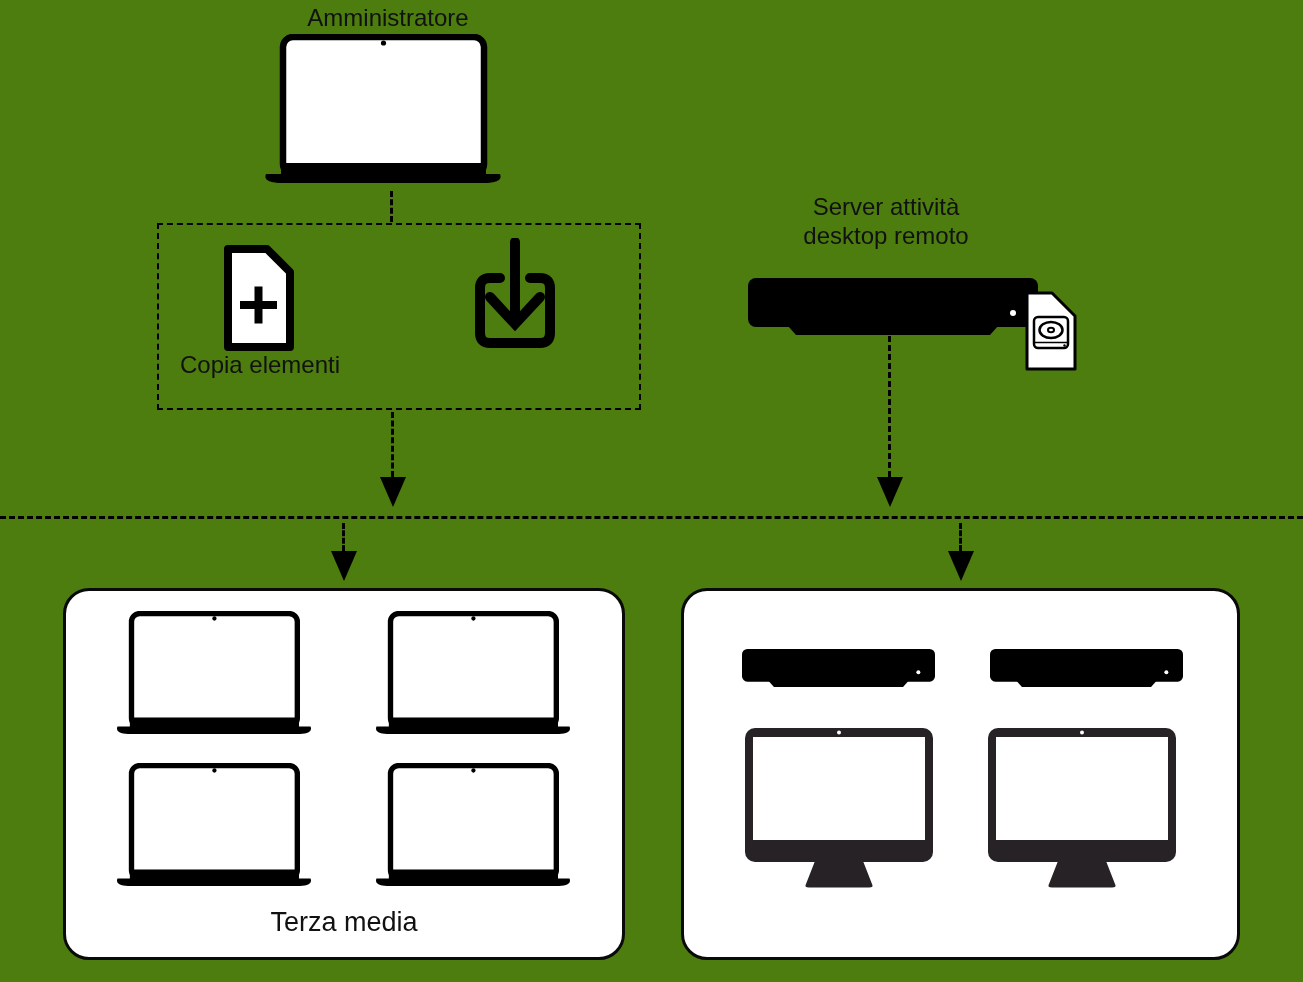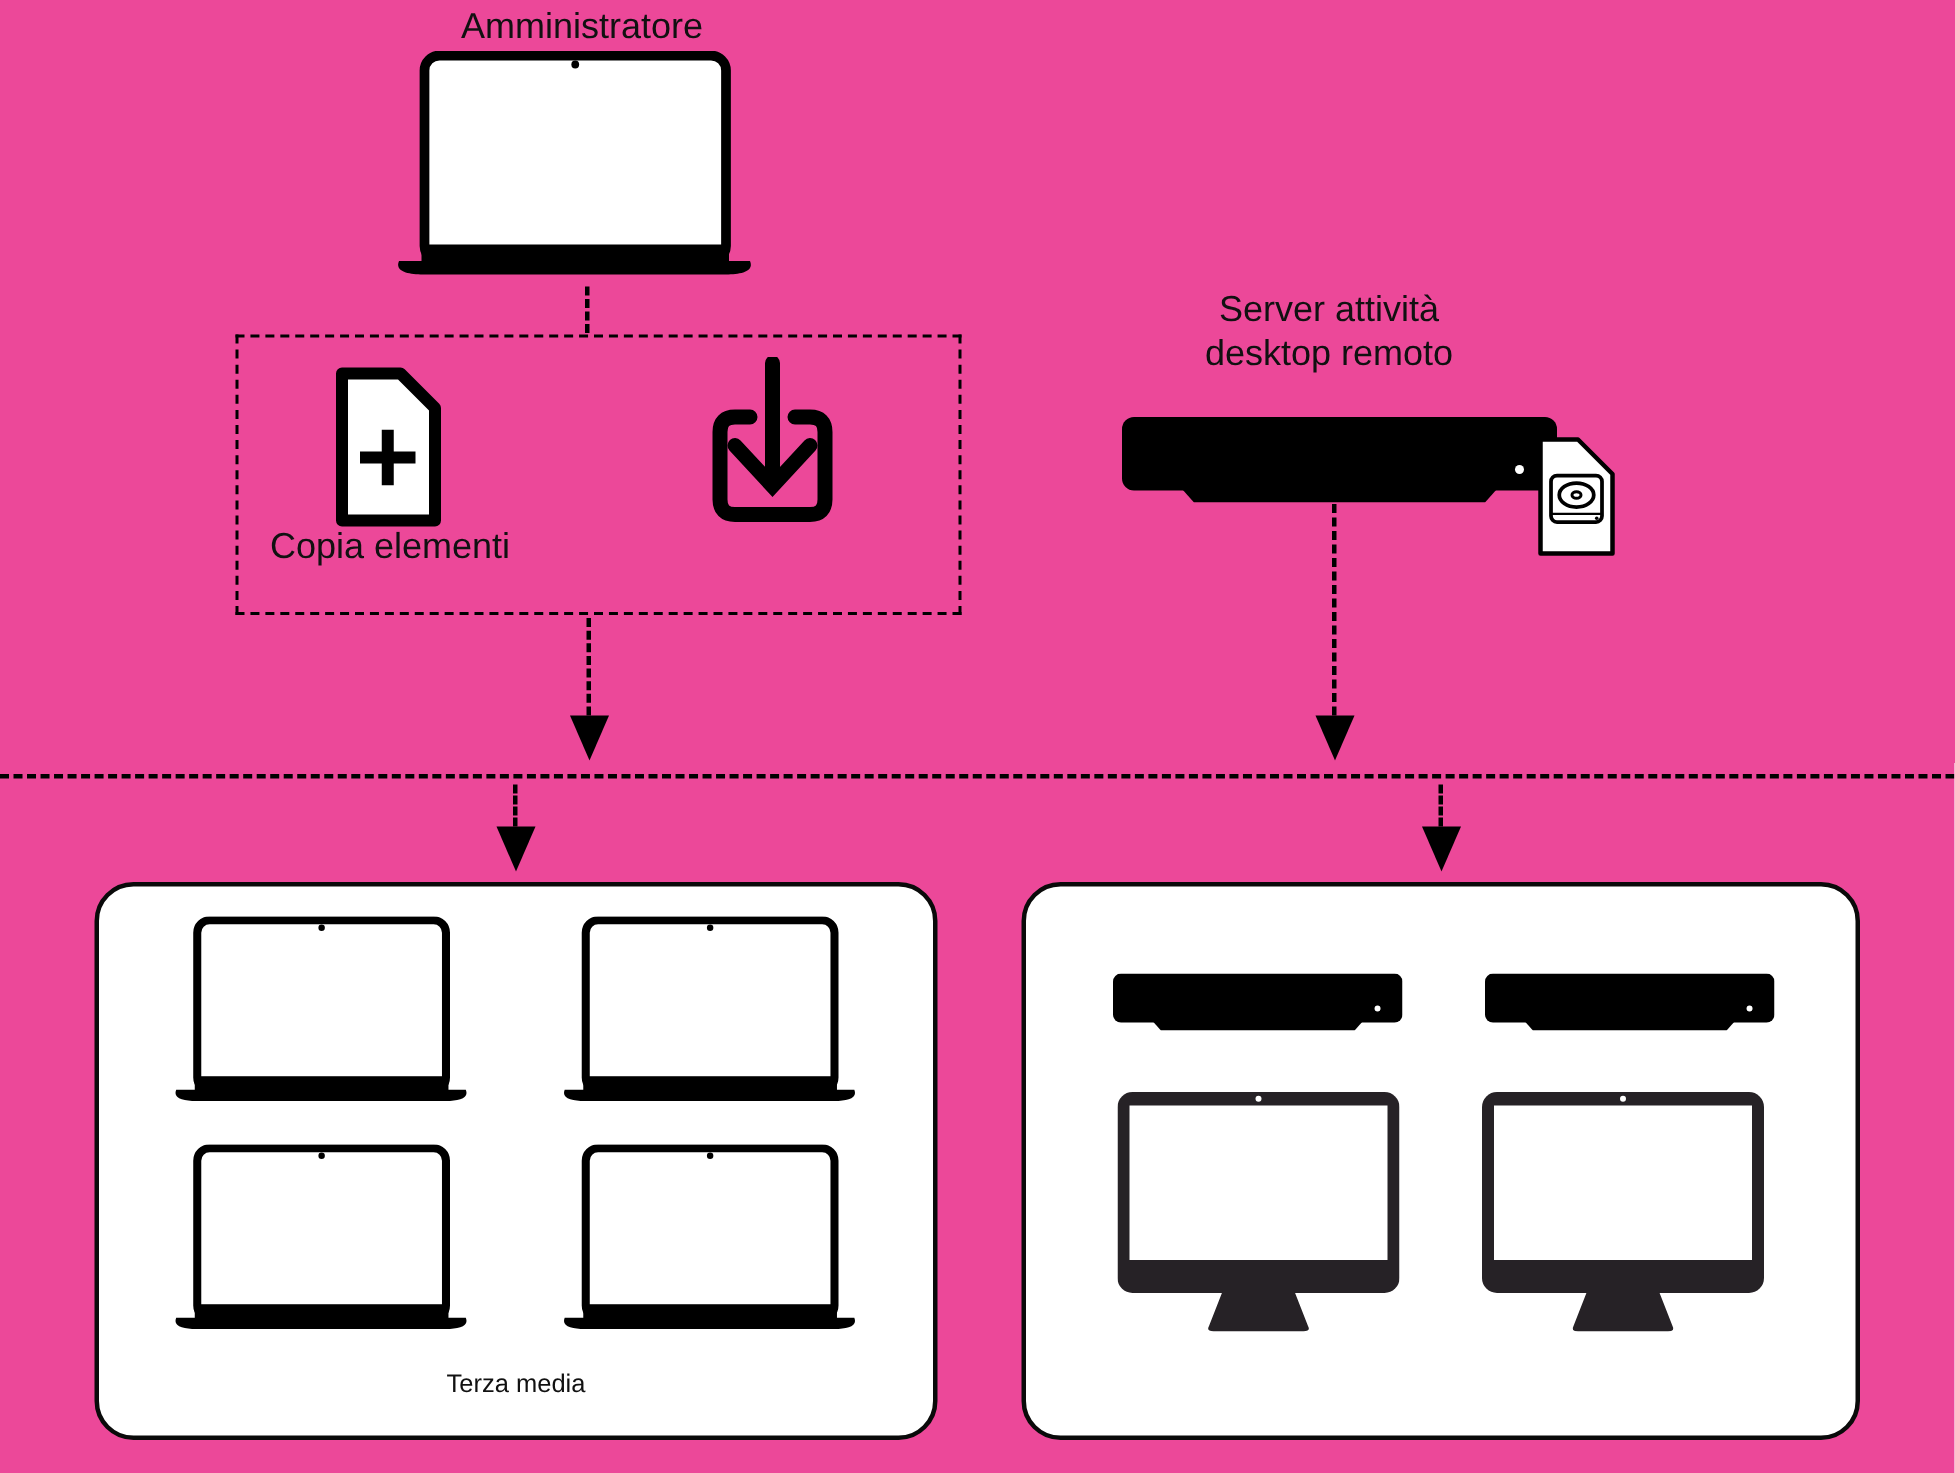--- a/index.html
+++ b/index.html
@@ -1,33 +1,33 @@
 <!DOCTYPE html>
 <html><head>
 <meta charset="utf-8">
 <style>
   html,body{margin:0;padding:0;background:#fff;}
   .canvas{
     position:relative;
     width:1303px;height:982px;
-    background:#ec4899;
+    background:#4d7c0f;
     font-family:"Liberation Sans", sans-serif;
     color:#111;
     overflow:hidden;
   }
   .label{
     position:absolute;
     transform:translateX(-50%);
     white-space:nowrap;
     font-size:24px;
     line-height:29px;
     color:#111;
     text-align:center;
   }
-  .group-label{font-size:17px;}
+  .group-label{font-size:27px;}
   
   .vd{position:absolute;width:0;border-left:3px dashed #000;}
   
   .ah{
     position:absolute;width:0;height:0;
     border-left:13px solid transparent;
     border-right:13px solid transparent;
     border-top:30px solid #000;
   }
   

